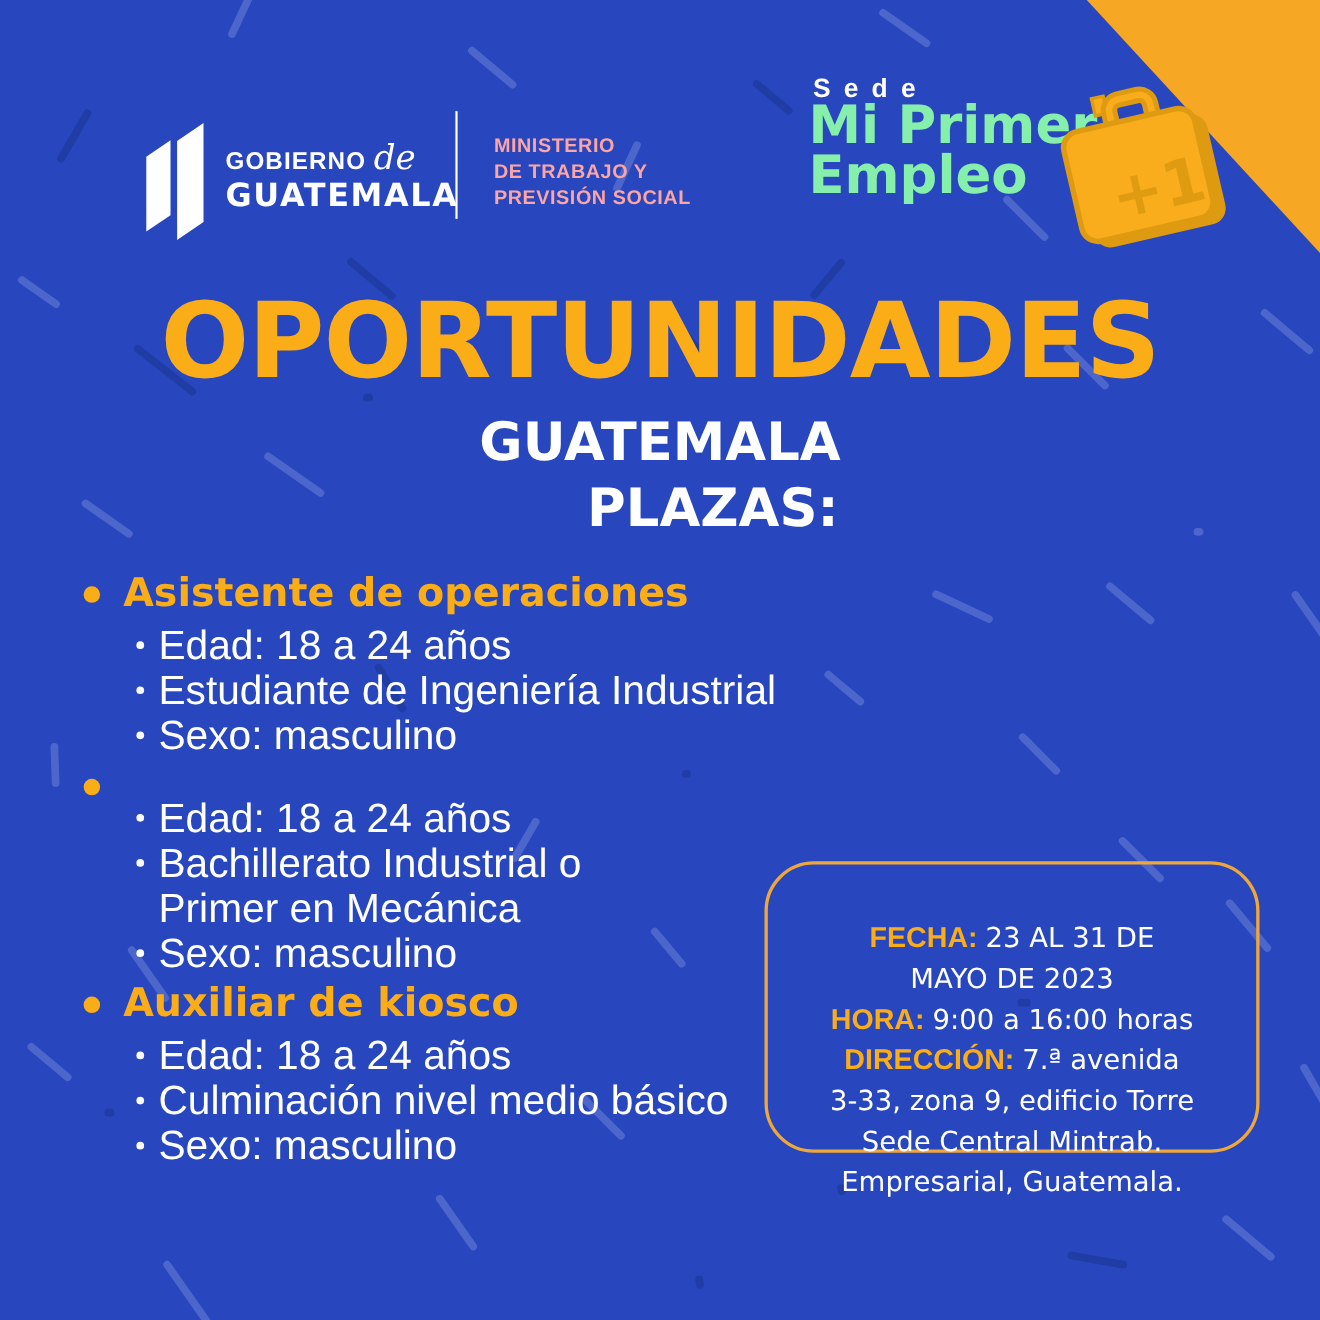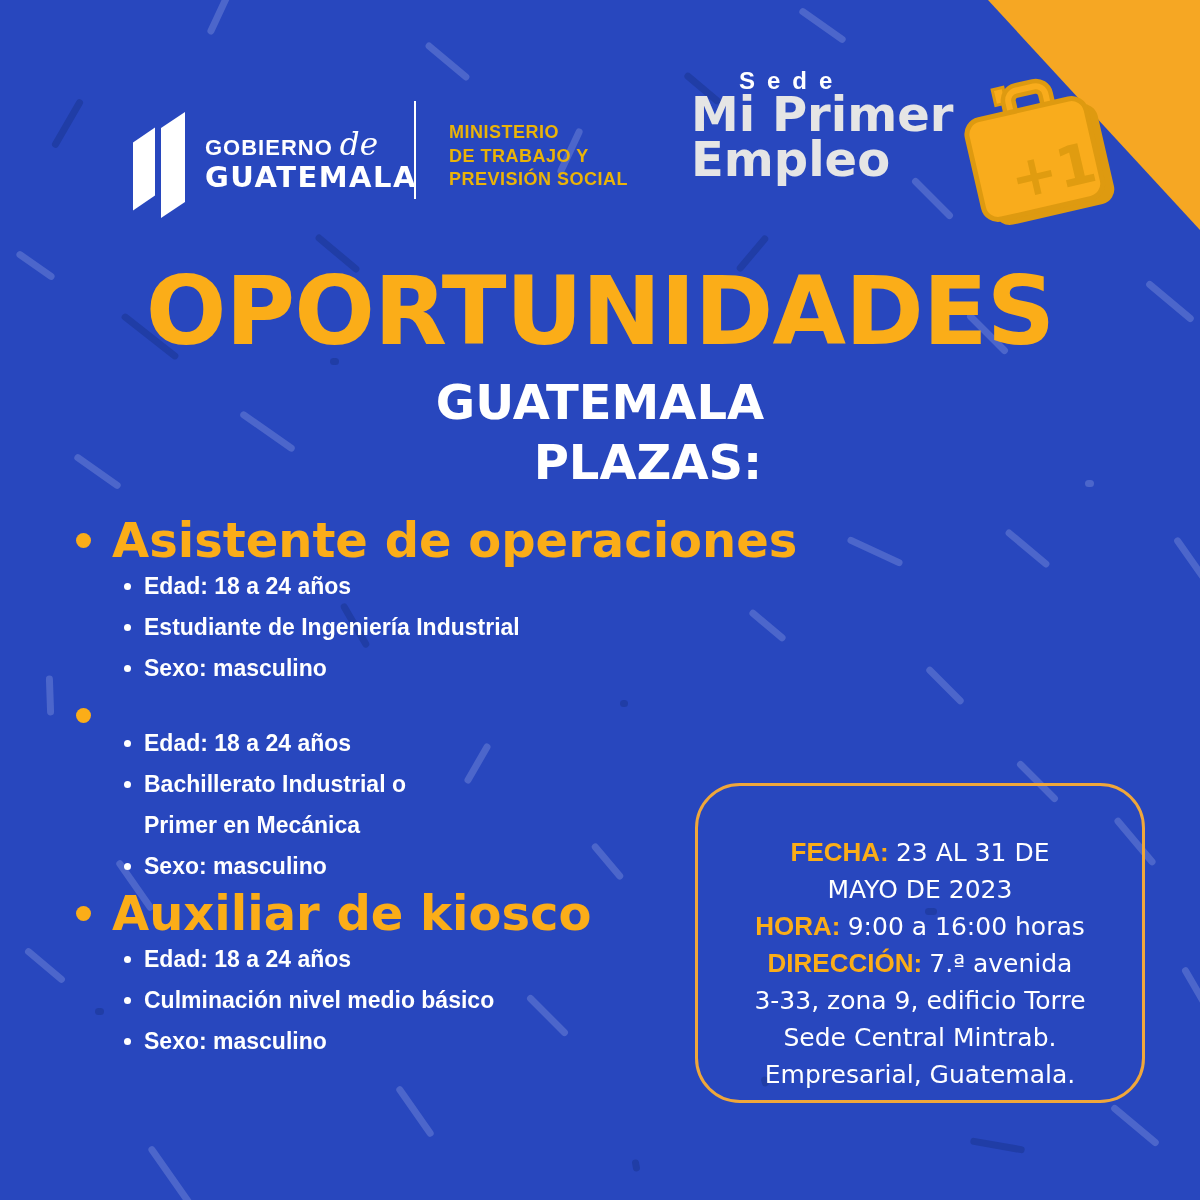--- a/index.html
+++ b/index.html
@@ -22,44 +22,44 @@
   
   .gov-logo-bars{position:absolute;left:133px;top:0;}
   .bar{position:absolute;background:#ffffff;transform:skewY(-34deg);}
   .bar.b1{left:0;top:135px;width:22px;height:68px;}
   .bar.b2{left:28px;top:120px;width:24px;height:90px;}
   .gov-logo-text{position:absolute;left:205px;top:126px;color:#fff;}
   .gov-line1{font-size:22px;font-weight:700;letter-spacing:1px;font-family:"Liberation Sans",sans-serif;}
   .gov-line1 .de{font-family:"DejaVu Serif",serif;font-style:italic;font-weight:400;font-size:31px;margin-left:7px;letter-spacing:0;}
   .gov-line2{font-size:29px;font-weight:700;letter-spacing:1.5px;font-family:"DejaVu Sans",sans-serif;margin-top:-2px;}
   .header-divider{position:absolute;left:414px;top:101px;width:2px;height:98px;background:#ffffff;}
-  .ministry{position:absolute;left:449px;top:121px;color:#eab308;font-size:18px;font-weight:700;line-height:23.5px;letter-spacing:.5px;}
+  .ministry{position:absolute;left:449px;top:121px;color:#fca5a5;font-size:18px;font-weight:700;line-height:23.5px;letter-spacing:.5px;}
   
   .beca{position:absolute;left:739px;top:67px;color:#fff;font-size:24px;font-weight:700;letter-spacing:12px;}
-  .program-name{position:absolute;left:691px;top:92px;color:#e5e5e5;font-size:48px;font-weight:700;line-height:45px;font-family:"DejaVu Sans",sans-serif;}
+  .program-name{position:absolute;left:735px;top:92px;color:#86efac;font-size:48px;font-weight:700;line-height:45px;font-family:"DejaVu Sans",sans-serif;}
   .briefcase{position:absolute;left:945px;top:66px;}
   
   .main-title{position:absolute;left:0;top:264px;width:100%;text-align:center;
     color:#FBAD18;font-size:95px;font-weight:700;line-height:1;letter-spacing:-1px;
     font-family:"DejaVu Sans",sans-serif;}
   .subtitle{position:absolute;left:0;top:378px;width:100%;text-align:center;color:#fff;
     font-size:48px;font-weight:700;line-height:1;font-family:"DejaVu Sans",sans-serif;}
   .section-label{position:absolute;left:0;top:438px;width:100%;text-align:center;color:#fff;
     font-size:48px;font-weight:700;line-height:1;font-family:"DejaVu Sans",sans-serif;padding-left:48px;}
   
   .jobs{position:absolute;left:76px;top:514px;width:640px;}
   .job-title-row{display:flex;align-items:flex-start;line-height:52px;}
   .job-bullet{width:15px;height:15px;border-radius:50%;background:#FBAD18;margin-top:19px;margin-right:21px;flex:none;}
-  .job-title{color:#FBAD18;font-size:48px;font-weight:700;font-family:"DejaVu Sans",sans-serif;white-space:nowrap;}
+  .job-title{color:#FBAD18;font-size:36px;font-weight:700;font-family:"DejaVu Sans",sans-serif;white-space:nowrap;}
   .req-line{display:flex;align-items:flex-start;line-height:41px;padding-left:48px;}
   .req-dot{width:7px;height:7px;border-radius:50%;background:#ffffff;margin-top:17px;margin-right:13px;flex:none;}
   .req-dot.hidden{visibility:hidden;}
-  .req-text{color:#ffffff;font-size:23px;font-weight:700;white-space:nowrap;}
-  
-  .info-box{position:absolute;left:695px;top:783px;width:450px;height:320px;
+  .req-text{color:#ffffff;font-size:37px;font-weight:400;white-space:nowrap;}
+  
+  .info-box{position:absolute;left:695px;top:783px;width:450px;height:265px;
     border:3px solid #F0A73A;border-radius:45px;box-sizing:border-box;
     padding-top:48px;text-align:center;}
   .info-line{font-size:26px;line-height:36px;color:#fff;white-space:nowrap;}
   .info-line .label{color:#FBAD18;font-weight:700;}
   .info-line .value{color:#ffffff;font-weight:400;font-family:"DejaVu Sans",sans-serif;font-size:25px;}
 </style>
 </head>
 <body>
 
 <div class="canvas">

